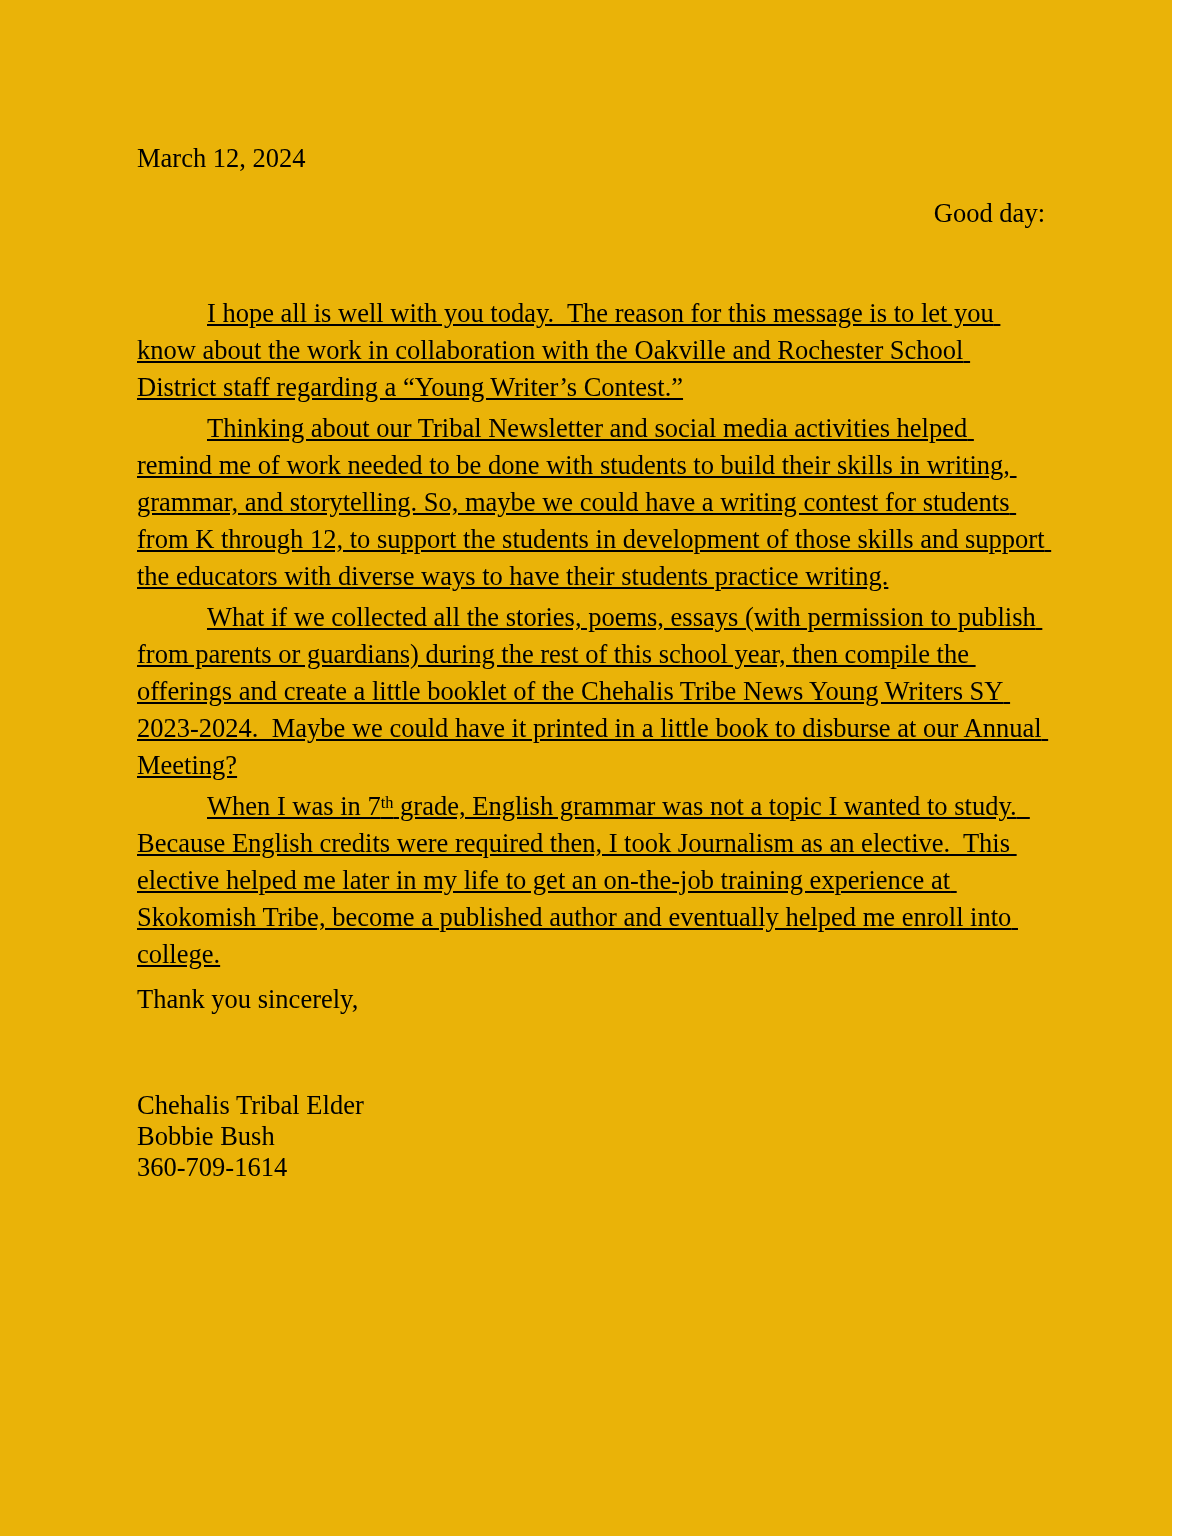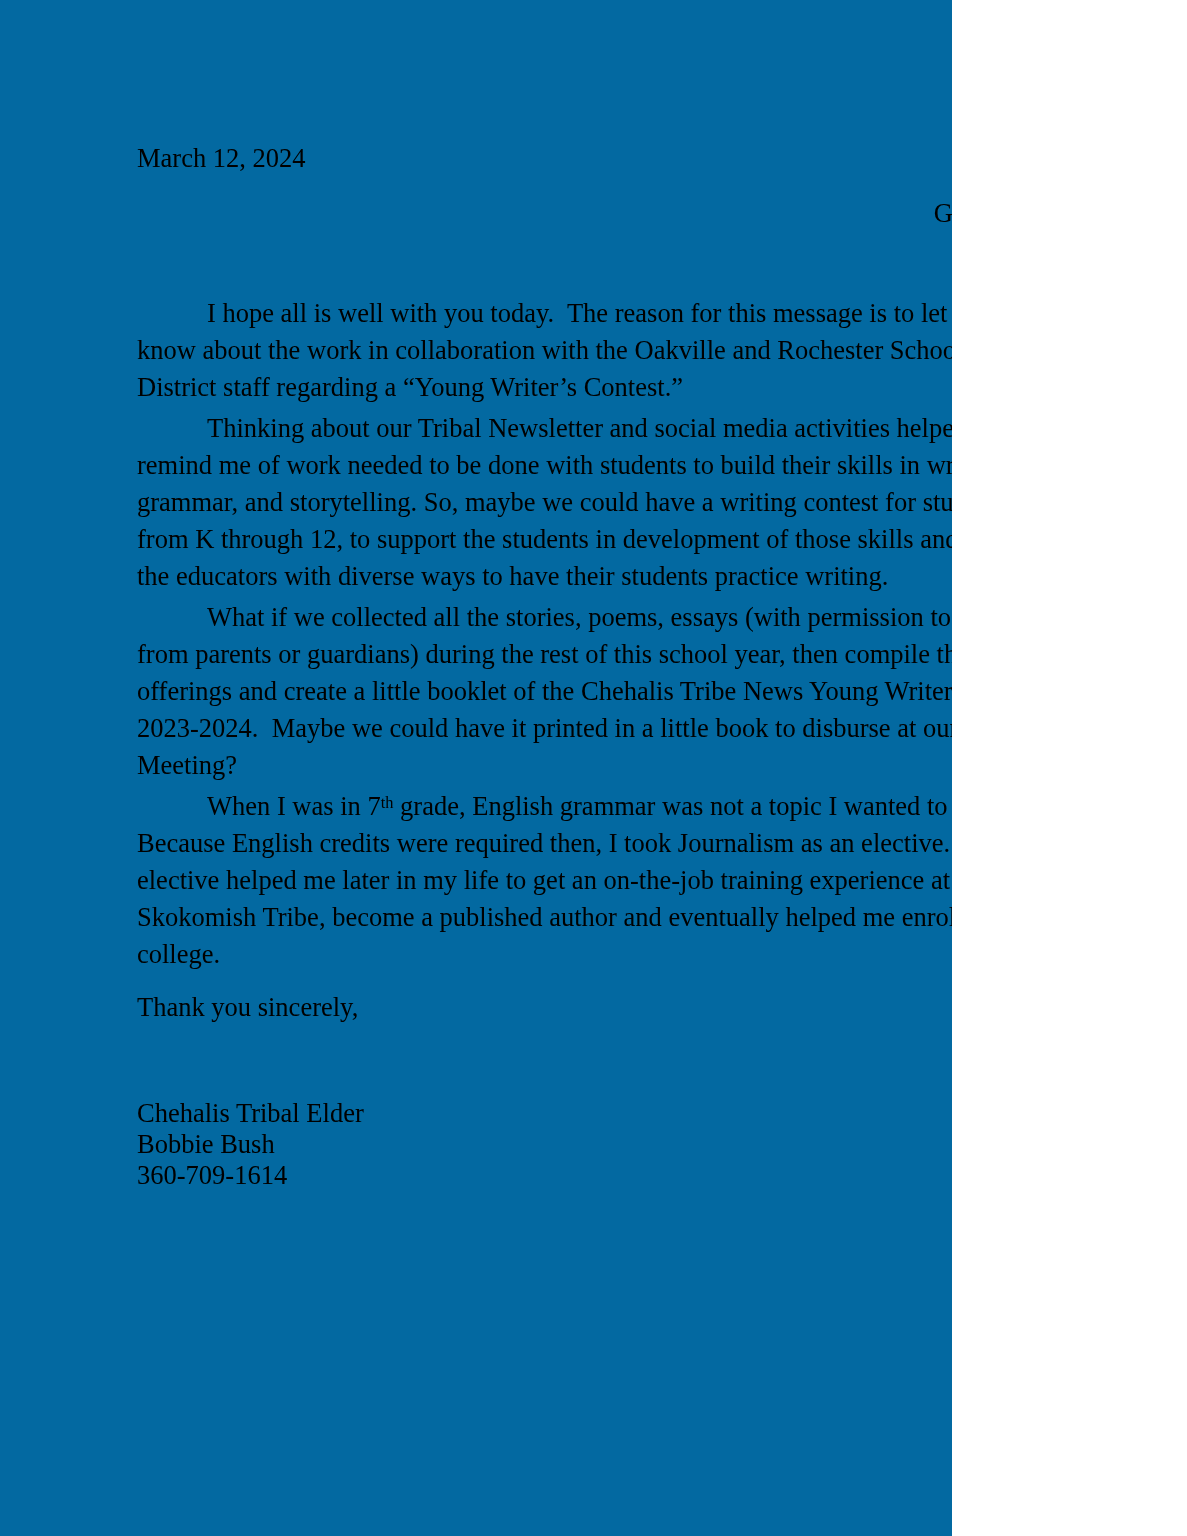--- a/index.html
+++ b/index.html
@@ -7,23 +7,23 @@
     margin: 0;
     padding: 0;
     background: #ffffff;
   }
   body {
     font-family: "Liberation Serif", "DejaVu Serif", serif;
     color: #000000;
   }
   .page {
     position: relative;
-    width: 952px;
+    width: 1172px;
     height: 1536px;
-    background: #0369a1;
+    background: #eab308;
     overflow: hidden;
     box-sizing: border-box;
     padding-left: 32px;
   }
   .letter {
     position: absolute;
     left: 137px;
     top: 140px;
     width: 908px;
   }
@@ -40,28 +40,29 @@
   .gap-after-salutation {
     height: 63px;
   }
   .para {
     font-size: 26.5px;
     line-height: 37px;
     text-indent: 70px;
     margin: 0;
     white-space: pre-wrap;
     text-align: left;
+    text-decoration: underline;
   }
   .para + .para {
     margin-top: 4px;
   }
   .closing {
     font-size: 26.5px;
     line-height: 37px;
-    margin-top: 16px;
+    margin-top: 8px;
     text-indent: 0;
   }
   .gap-before-signature {
     height: 72px;
   }
   .sig-line {
     font-size: 26.5px;
     line-height: 31px;
     white-space: pre-wrap;
   }

